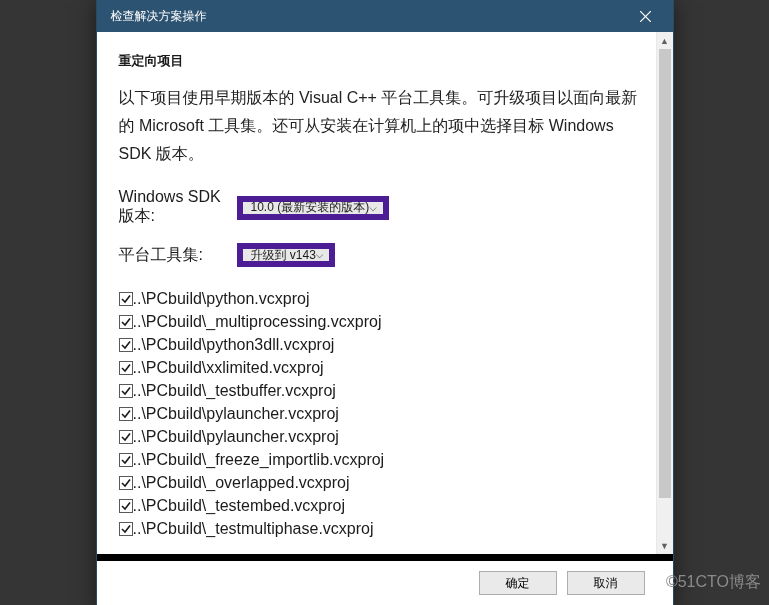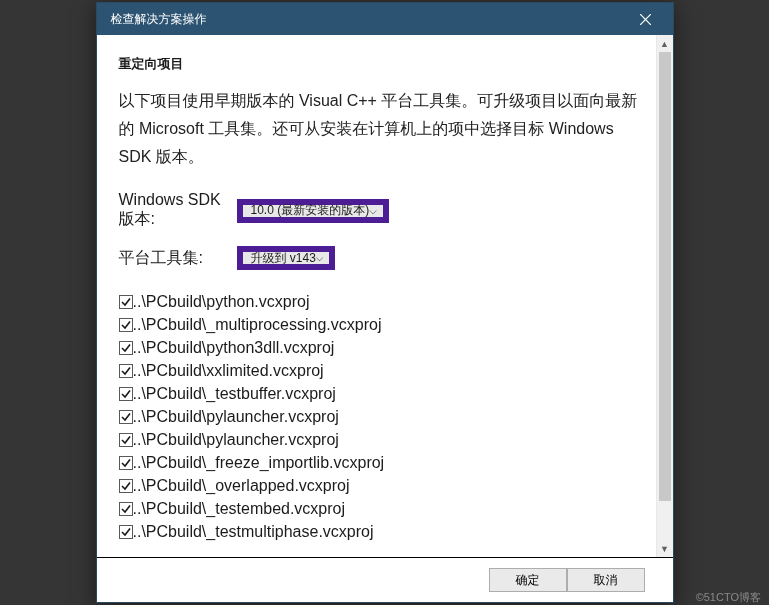--- a/index.html
+++ b/index.html
@@ -132,43 +132,44 @@
   }
   .scroll-thumb {
     position: absolute;
     top: 0;
     left: 2px;
     right: 2px;
     height: 92%;
     background: #c8c8c8;
   }
   .footer {
-    border-top: 1px solid #000000;
+    border-top: 7px solid #000000;
     padding: 10px 28px 10px 10px;
     display: flex;
     justify-content: flex-end;
+    gap: 10px;
     background: #fff;
   }
   .btn {
     min-width: 78px;
     height: 24px;
     border: 1px solid #adadad;
     background: #eaeaea;
     font-size: 12px;
     display: flex;
     align-items: center;
     justify-content: center;
     cursor: pointer;
   }
   .watermark {
     position: absolute;
     right: 8px;
-    bottom: 0;
+    bottom: 12px;
     color: #8a8a8a;
-    font-size: 11px;
+    font-size: 16px;
   }
 </style>
 </head>
 <body>
 
 <div class="dialog">
   <div class="titlebar">
     <span class="titlebar-title">检查解决方案操作</span>
     <div class="close-btn">
       <svg viewBox="0 0 10 10" stroke="currentColor" stroke-width="1.1">

